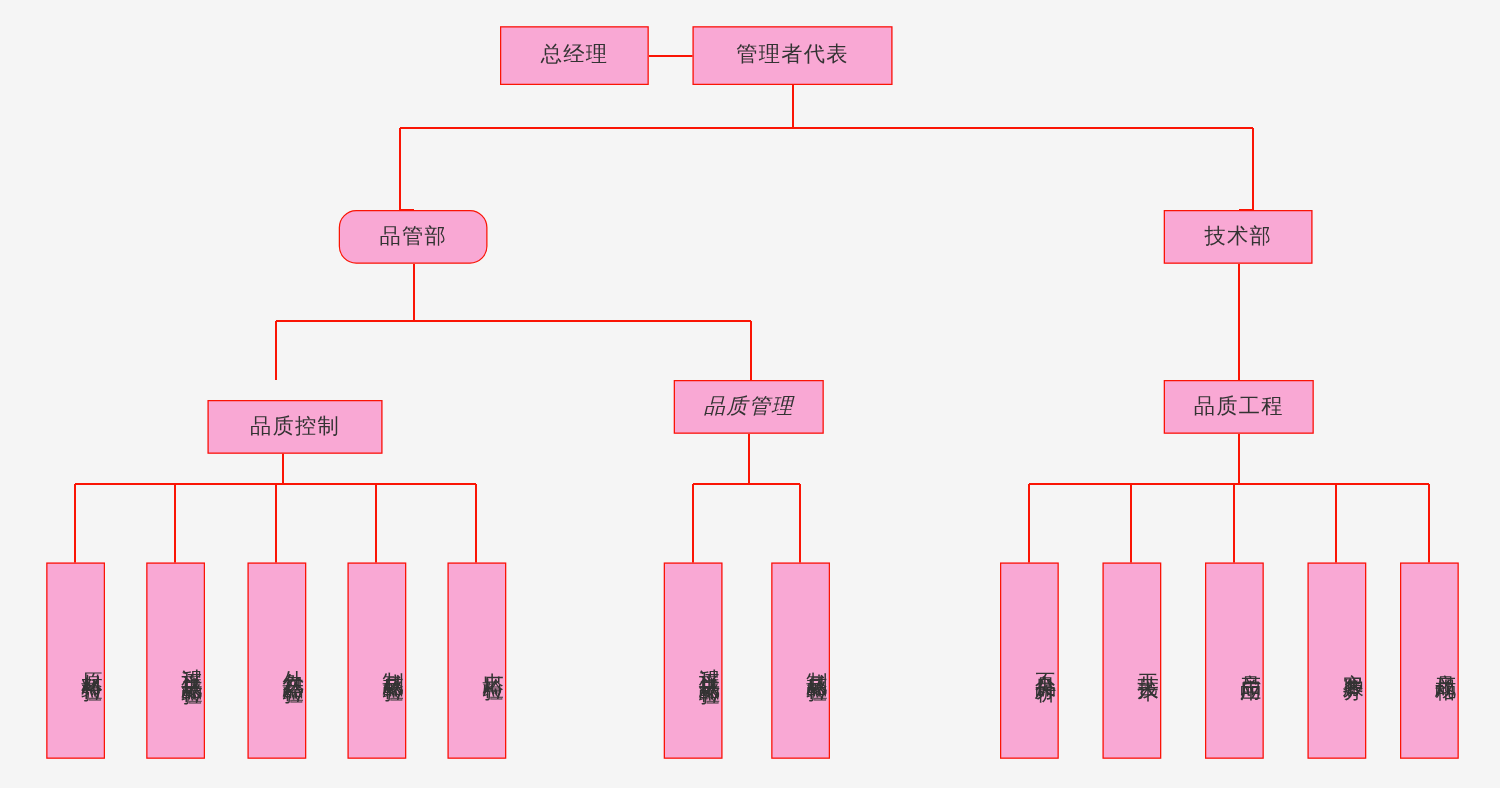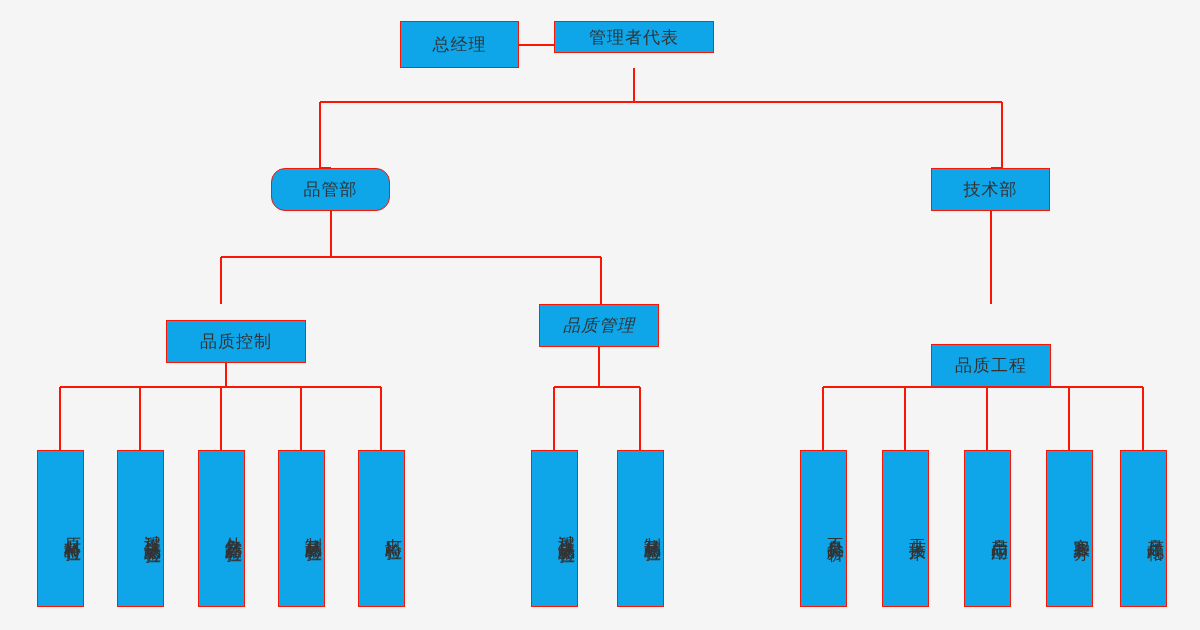--- a/index.html
+++ b/index.html
@@ -24,21 +24,21 @@
     left: 0;
     top: 0;
     width: 1200px;
     height: 630px;
     pointer-events: none;
   }
   .node {
     position: absolute;
     box-sizing: border-box;
     border: 1.4px solid #fa1505;
-    background: #0ea5e9;
+    background: #f9a8d4;
     display: flex;
     align-items: center;
     justify-content: center;
     color: #333333;
     line-height: 1.18;
     text-align: center;
   }
   .node.horiz {
     font-size: 17px;
     letter-spacing: 1px;
@@ -103,41 +103,41 @@
       <path d="M987,387 L987,450"></path>
       <path d="M1069,387 L1069,450"></path>
       <path d="M1143,387 L1143,450"></path>
     </g>
   </svg>
 
   <div class="node horiz" style="left:400px; top:21px; width:119px; height:47px;">
     <span>总经理</span>
   </div>
 
-  <div class="node horiz" style="left:554px; top:21px; width:160px; height:32px;">
+  <div class="node horiz" style="left:554px; top:21px; width:160px; height:47px;">
     <span>管理者代表</span>
   </div>
 
   <div class="node horiz" style="left:271px; top:168px; width:119px; height:43px;border-radius:14px;">
     <span>品管部</span>
   </div>
 
   <div class="node horiz" style="left:931px; top:168px; width:119px; height:43px;">
     <span>技术部</span>
   </div>
 
   <div class="node horiz" style="left:166px; top:320px; width:140px; height:43px;">
     <span>品质控制</span>
   </div>
 
   <div class="node horiz" style="left:539px; top:304px; width:120px; height:43px;font-style:italic;">
     <span>品质管理</span>
   </div>
 
-  <div class="node horiz" style="left:931px; top:304px; width:120px; height:43px;margin-top:40px;">
+  <div class="node horiz" style="left:931px; top:304px; width:120px; height:43px;">
     <span>品质工程</span>
   </div>
 
   <div class="node vert" style="left:37px; top:450px; width:47px; height:157px;">
     <span>原材料检验</span>
   </div>
 
   <div class="node vert" style="left:117px; top:450px; width:47px; height:157px;">
     <span>过程半成品检验</span>
   </div>

